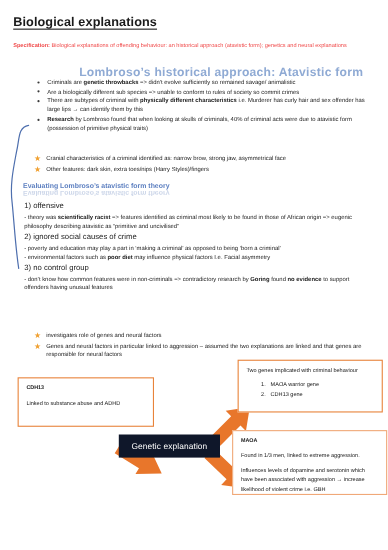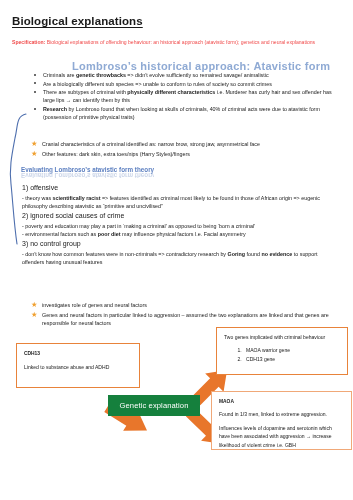--- a/index.html
+++ b/index.html
@@ -236,21 +236,21 @@
   #box-maoa .box-text { margin-top: 5px; }
   #box-maoa .box-text.second { margin-top: 6px; }
 
   
   #genetic-bar {
     position: absolute;
     left: 108px;
     top: 395px;
     width: 92px;
     height: 21px;
-    background: #15803d;
+    background: #0f172a;
     display: flex;
     align-items: center;
     justify-content: center;
   }
   #genetic-bar span {
     color: #ffffff;
     font-size: 7.6px;
     letter-spacing: 0.1px;
   }
 

